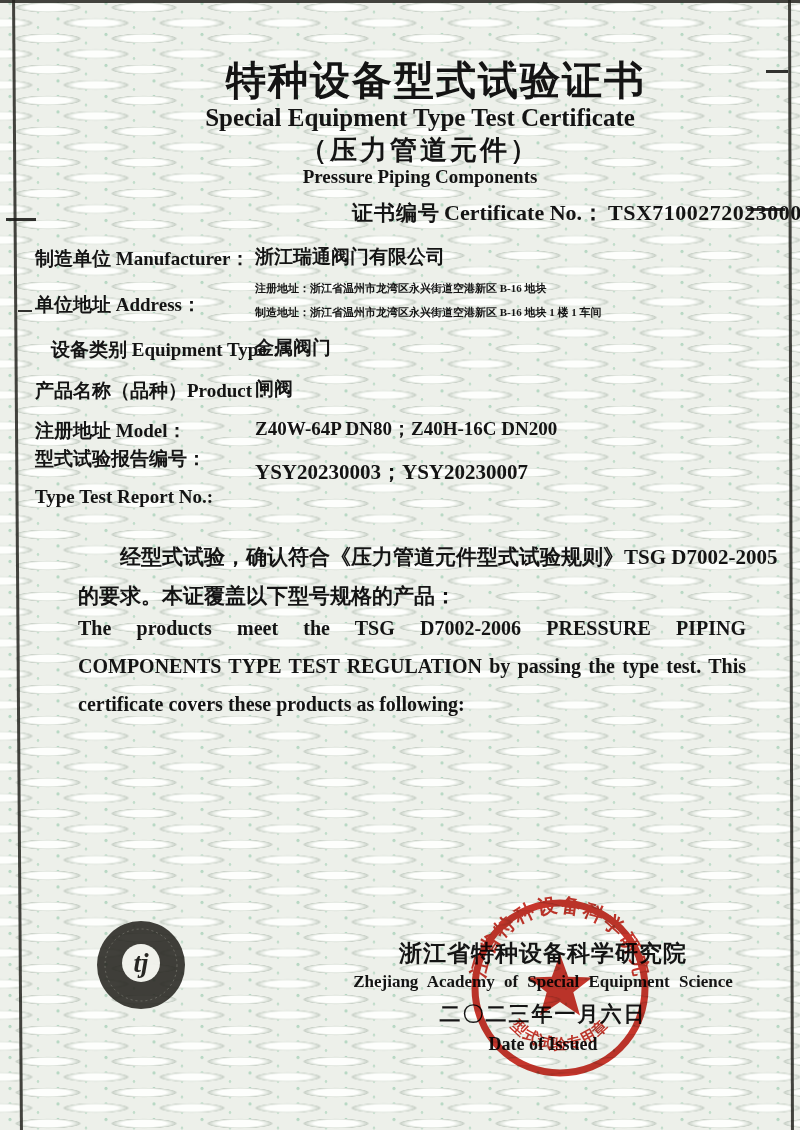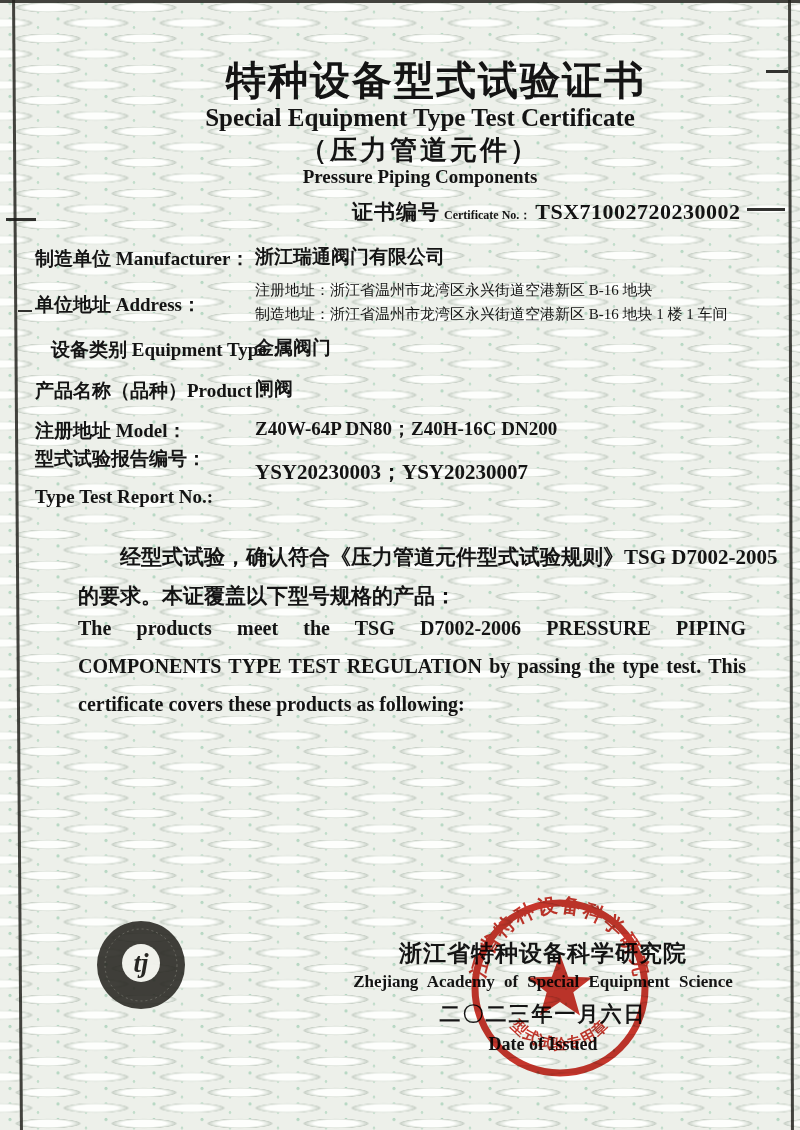--- a/index.html
+++ b/index.html
@@ -30,26 +30,26 @@
   .edge-top{left:0;top:0;width:800px;height:2.5px;}
   .dash{background:#1c1c1a;opacity:.9;}
 
   .header{left:40px;top:0;width:760px;text-align:center;}
   .title-cn{position:absolute;left:16px;top:53px;width:760px;font-size:40px;font-weight:bold;letter-spacing:2px;}
   .title-en{position:absolute;left:0;top:104px;width:760px;font-size:25px;font-weight:bold;}
   .subtitle-cn{position:absolute;left:0;top:132px;width:760px;font-size:27px;font-weight:bold;letter-spacing:3px;}
   .subtitle-en{position:absolute;left:0;top:166px;width:760px;font-size:19px;font-weight:bold;}
   .cert-line{left:352px;top:198px;white-space:nowrap;}
   .cert-label-cn{font-size:21px;font-weight:bold;letter-spacing:1px;}
-  .cert-label-en{font-size:12px;font-weight:bold;}
+  .cert-label-en{font-size:22px;font-weight:bold;}
   .cert-value{font-size:22px;font-weight:bold;letter-spacing:.5px;}
 
   .flabel{font-size:19px;font-weight:bold;white-space:nowrap;}
   .fvalue{font-size:19px;font-weight:bold;white-space:nowrap;}
-  .fvalue-sm{font-size:15px;font-weight:normal;white-space:nowrap;}
+  .fvalue-sm{font-size:11px;font-weight:bold;white-space:nowrap;}
 
   .body-cn{font-size:21px;font-weight:600;white-space:nowrap;}
   .body-en{font-size:20px;font-weight:bold;width:668px;}
   .just{text-align:justify;text-align-last:justify;}
   .spec{font-size:21px;font-weight:bold;white-space:nowrap;}
 
   .footer{left:343px;top:0;width:400px;text-align:center;}
   .issuer-cn{position:absolute;left:0;top:938px;width:400px;font-size:23px;font-weight:bold;letter-spacing:1px;white-space:nowrap;}
   .issuer-en{position:absolute;left:-20px;top:972px;width:440px;font-size:17px;font-weight:bold;word-spacing:5px;white-space:nowrap;}
   .date-cn{position:absolute;left:0;top:1000px;width:400px;font-size:21px;font-weight:600;letter-spacing:2px;}

